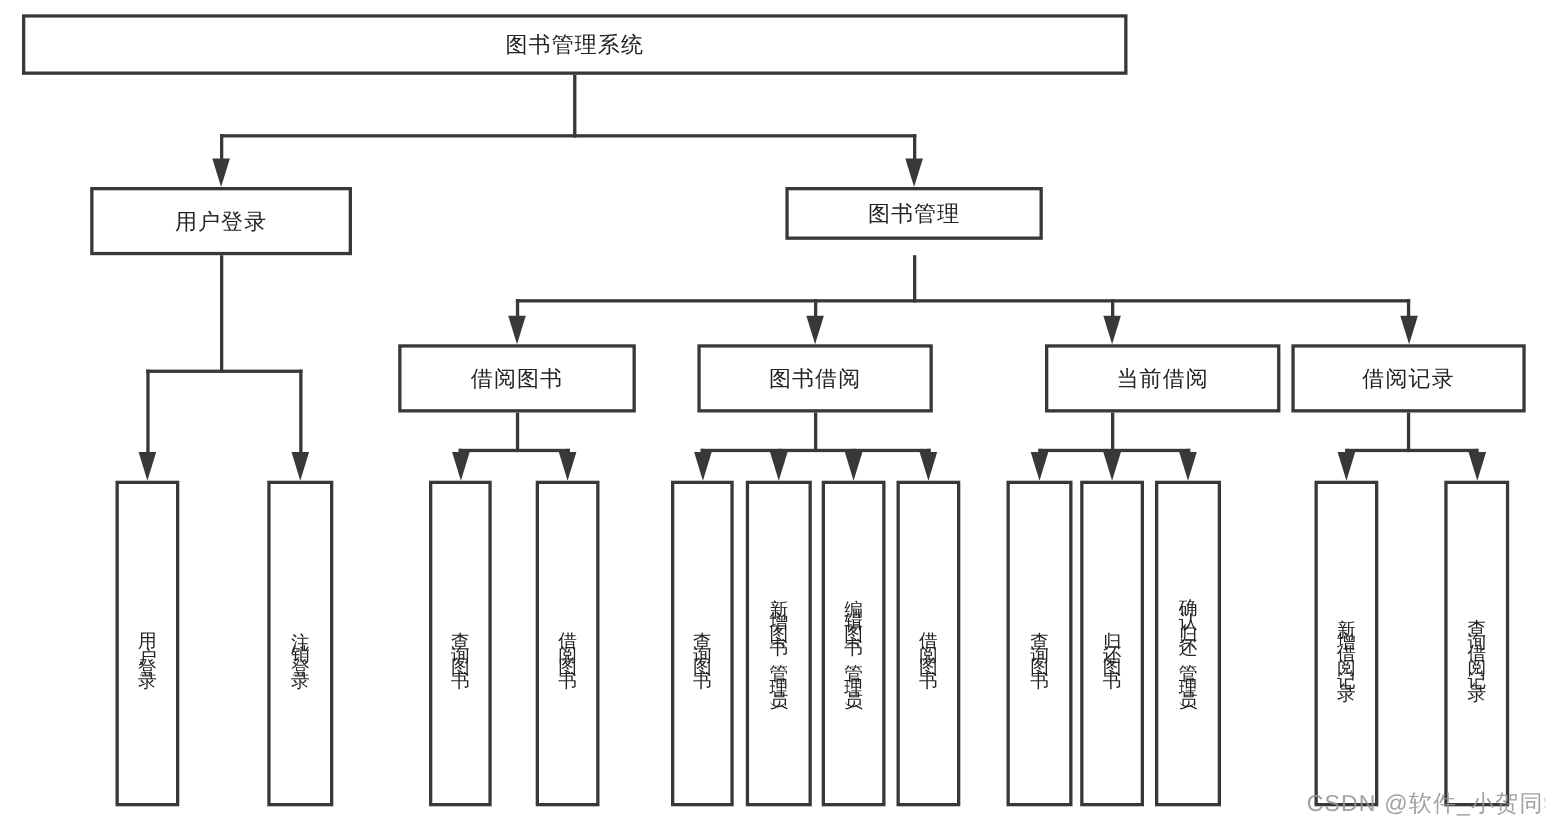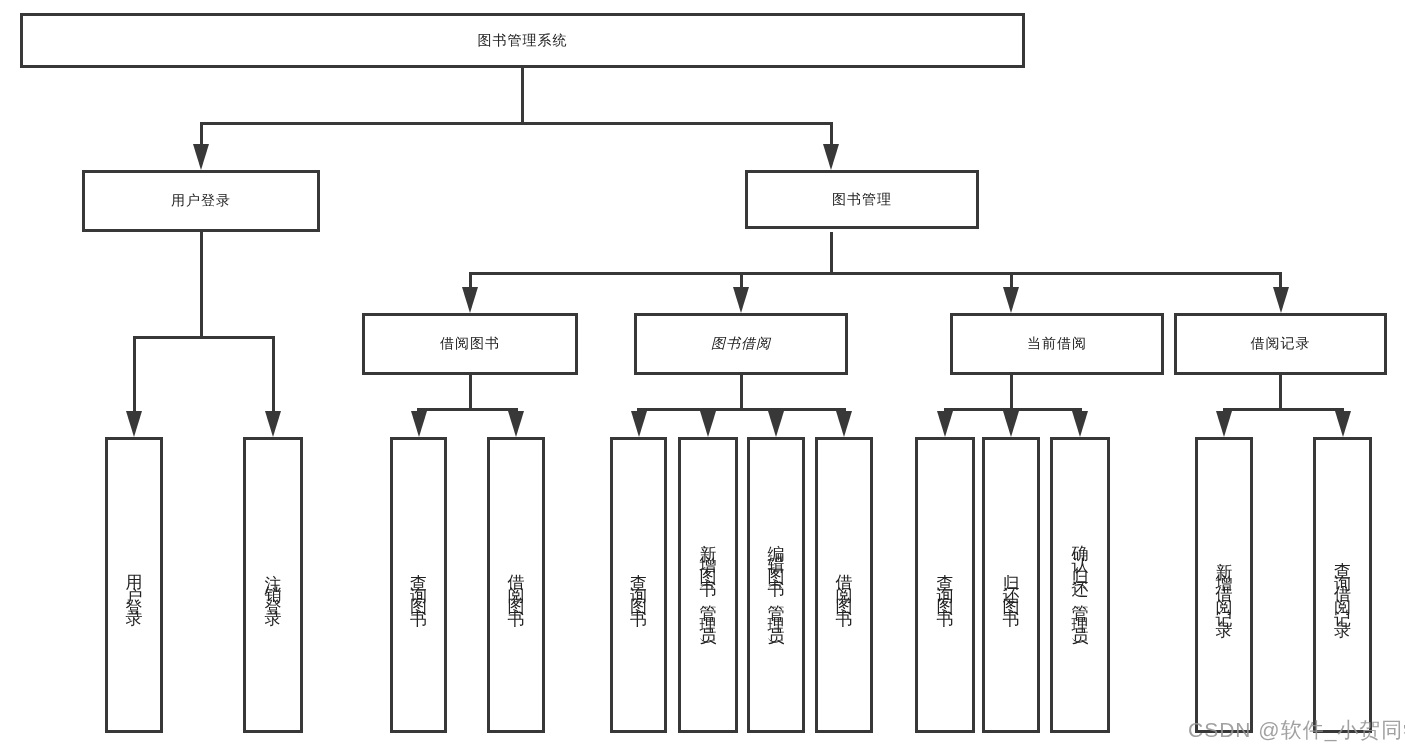--- a/index.html
+++ b/index.html
@@ -19,21 +19,21 @@
     position: absolute;
     box-sizing: border-box;
     border: 3px solid #383838;
     background: #ffffff;
     display: flex;
     align-items: center;
     justify-content: center;
     color: #222222;
   }
   .node.horiz .node-label {
-    font-size: 14px;
+    font-size: 20px;
     letter-spacing: 1px;
     white-space: nowrap;
   }
   .node.vert {
     writing-mode: vertical-rl;
     text-orientation: mixed;
   }
   .node.vert .node-label {
     font-size: 17px;
     letter-spacing: 12px;
@@ -85,21 +85,21 @@
     <div class="node vert" style="left: 105px; top: 437px; width: 58px; height: 296px;">
       <span class="node-label">用户登录</span>
     </div>
     <div class="conn" style="left: 271.5px; top: 336px; width: 3px; height: 76px;"></div>
     <div class="arrowhead" style="left: 265px; top: 411px;"></div>
     <div class="node vert" style="left: 243px; top: 437px; width: 60px; height: 296px;">
       <span class="node-label">注销登录</span>
     </div>
     <div class="conn" style="left: 829.5px; top: 122px; width: 3px; height: 23px;"></div>
     <div class="arrowhead" style="left: 823px; top: 144px;"></div>
-    <div class="node horiz" style="left: 745px; top: 170px; width: 234px; height: 59px;">
+    <div class="node horiz" style="left: 714px; top: 170px; width: 234px; height: 48px;">
       <span class="node-label">图书管理</span>
     </div>
     <div class="conn" style="left: 829.5px; top: 232px; width: 3px; height: 43px;"></div>
     <div class="conn" style="left: 468.5px; top: 272px; width: 813.5px; height: 3px;"></div>
     <div class="conn" style="left: 468.5px; top: 272px; width: 3px; height: 16px;"></div>
     <div class="arrowhead" style="left: 462px; top: 287px;"></div>
     <div class="node horiz" style="left: 362px; top: 313px; width: 216px; height: 62px;">
       <span class="node-label">借阅图书</span>
     </div>
     <div class="conn" style="left: 468.5px; top: 375px; width: 3px; height: 36px;"></div>
@@ -109,21 +109,21 @@
     <div class="node vert" style="left: 390px; top: 437px; width: 57px; height: 296px;">
       <span class="node-label">查询图书</span>
     </div>
     <div class="conn" style="left: 514.5px; top: 408px; width: 3px; height: 4px;"></div>
     <div class="arrowhead" style="left: 508px; top: 411px;"></div>
     <div class="node vert" style="left: 487px; top: 437px; width: 58px; height: 296px;">
       <span class="node-label">借阅图书</span>
     </div>
     <div class="conn" style="left: 739.5px; top: 272px; width: 3px; height: 16px;"></div>
     <div class="arrowhead" style="left: 733px; top: 287px;"></div>
-    <div class="node horiz" style="left: 634px; top: 313px; width: 214px; height: 62px; font-style: italic;">
+    <div class="node horiz" style="left: 634px; top: 313px; width: 214px; height: 62px;">
       <span class="node-label">图书借阅</span>
     </div>
     <div class="conn" style="left: 739.5px; top: 375px; width: 3px; height: 36px;"></div>
     <div class="conn" style="left: 637px; top: 408px; width: 208.5px; height: 3px;"></div>
     <div class="conn" style="left: 637px; top: 408px; width: 3px; height: 4px;"></div>
     <div class="arrowhead" style="left: 630.5px; top: 411px;"></div>
     <div class="node vert" style="left: 610px; top: 437px; width: 57px; height: 296px;">
       <span class="node-label">查询图书</span>
     </div>
     <div class="conn" style="left: 706.5px; top: 408px; width: 3px; height: 4px;"></div>

